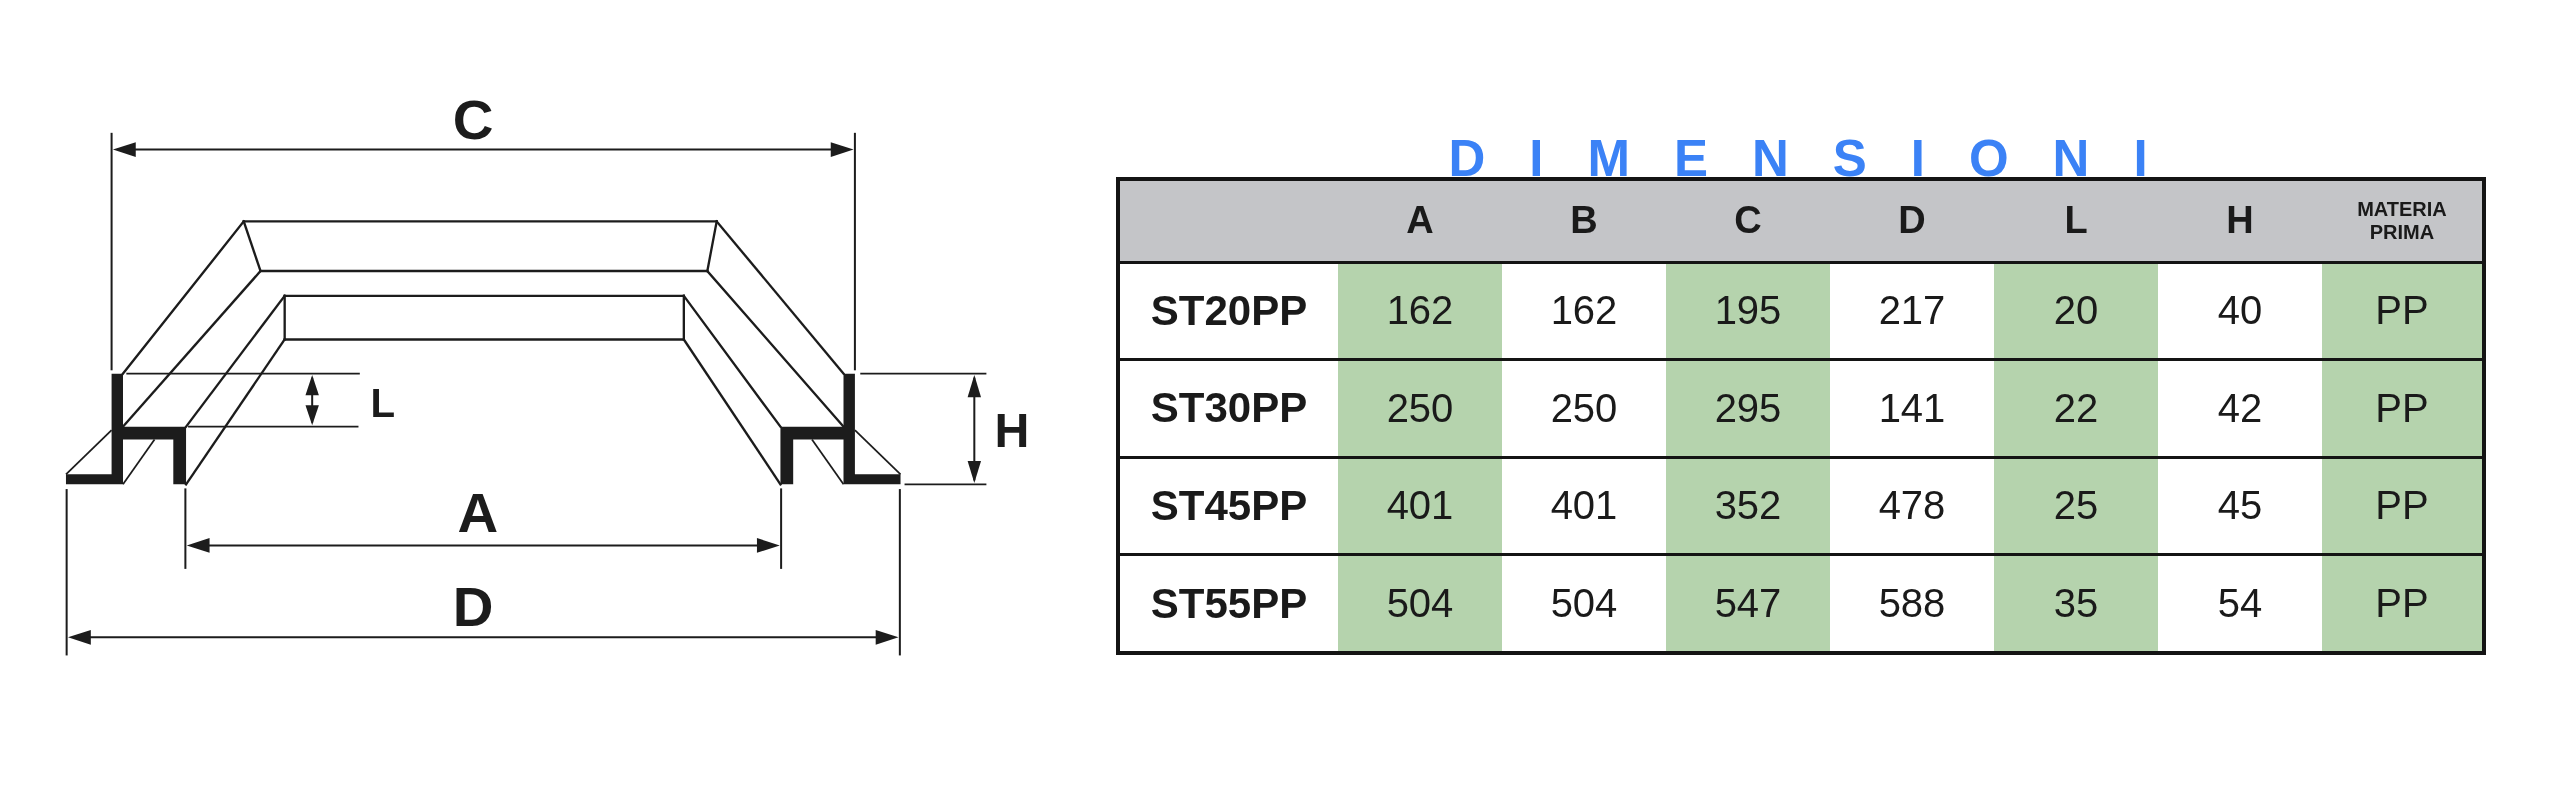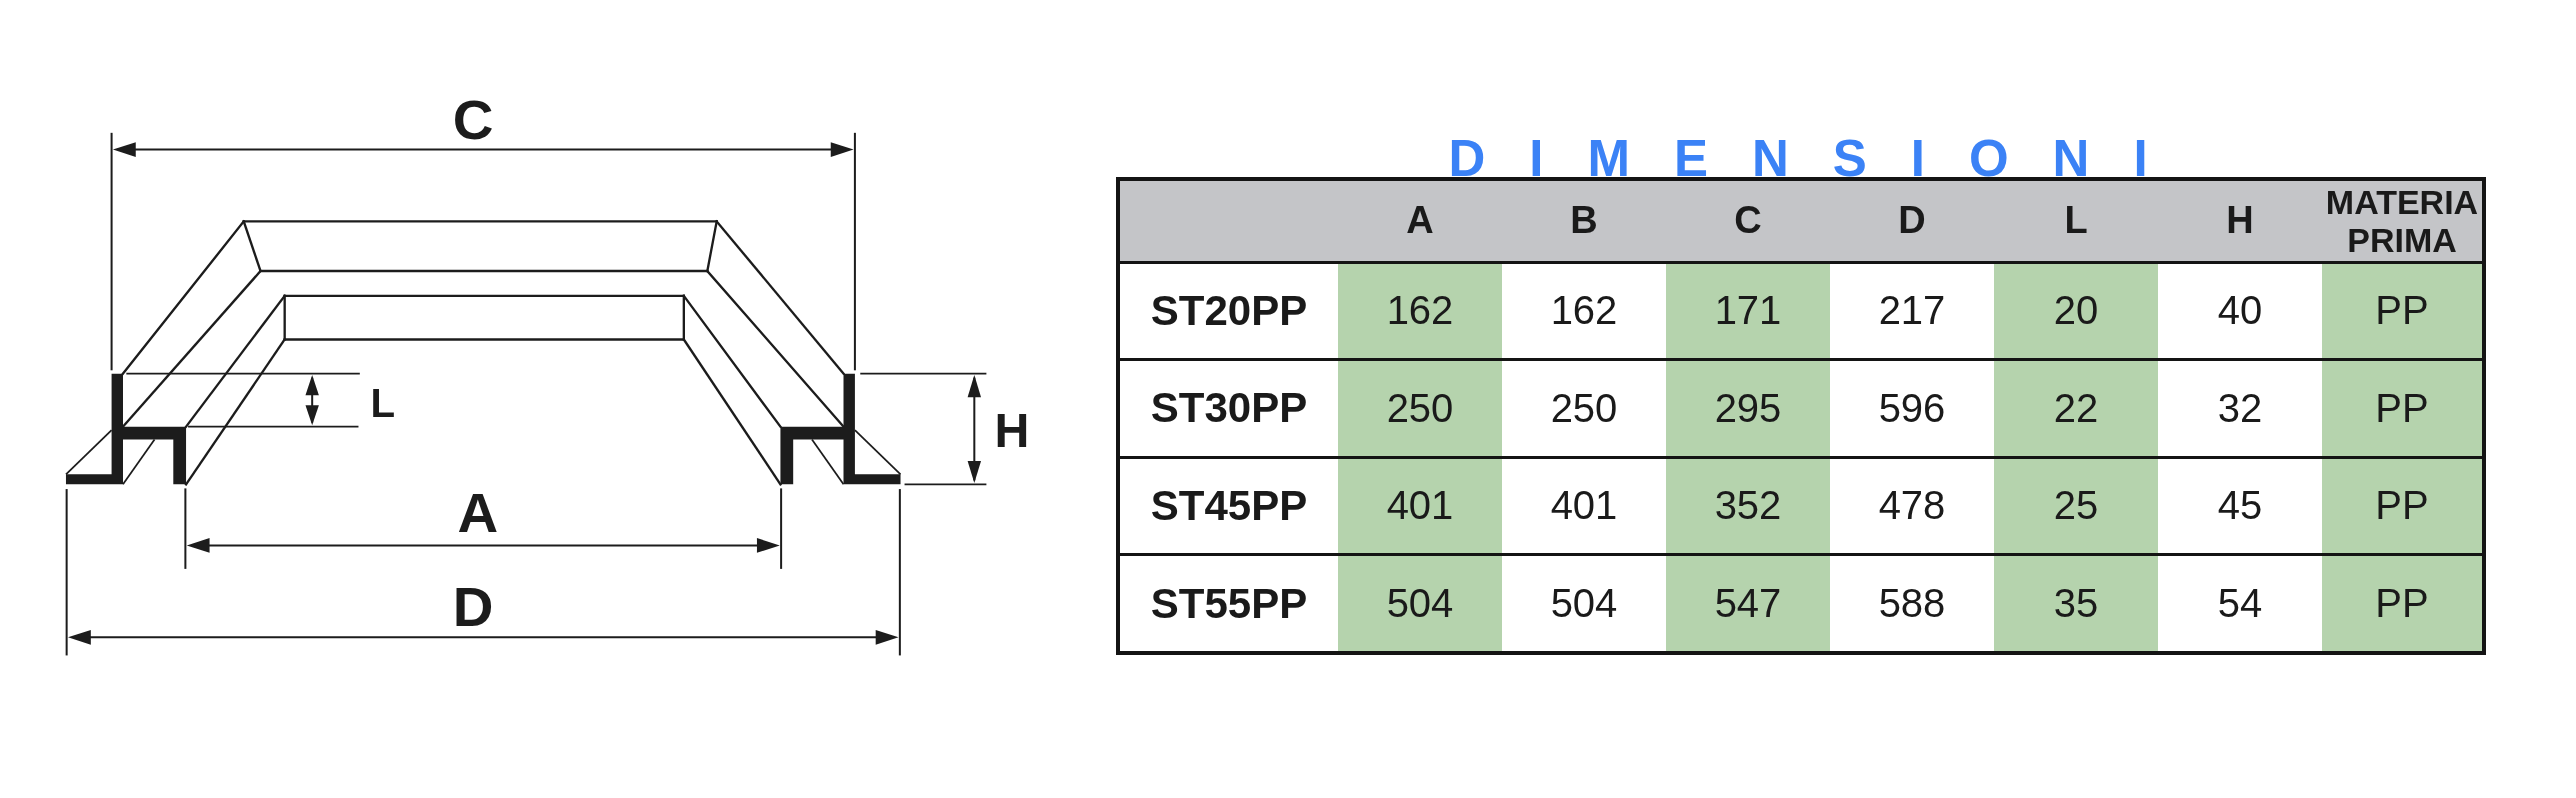--- a/index.html
+++ b/index.html
@@ -27,21 +27,21 @@
   table.dims {
     position:absolute; left:1116px; top:177px; width:1364px; height:478px;
     border-collapse:collapse; table-layout:fixed; background:#ffffff;
     border:4.7px solid #141414;
   }
   table.dims th, table.dims td {
     text-align:center; vertical-align:middle; padding:0; overflow:hidden;
   }
   table.dims thead tr { height:83px; }
   table.dims thead th { background:#c4c5c8; font-size:38px; font-weight:bold; }
-  table.dims thead th.mat { font-size:34px; line-height:1.12; }
+  table.dims thead th.mat { font-size:20px; line-height:1.12; }
   table.dims tbody tr td { border-top:3.4px solid #141414; }
   table.dims tbody td { font-size:40px; font-weight:normal;text-align:center; }
   table.dims tbody td.model { font-size:42px; font-weight:bold; }
   table.dims td.g { background:#b5d3ad; }
 </style>
 </head>
 <body>
 
 <div class="page">
 
@@ -160,34 +160,34 @@
           <div>MATERIA</div>
           <div>PRIMA</div>
         </th>
       </tr>
     </thead>
     <tbody>
       <tr>
         <td class="model">ST20PP</td>
         <td class="g">162</td>
         <td>162</td>
-        <td class="g">171</td>
+        <td class="g">195</td>
         <td>217</td>
         <td class="g">20</td>
         <td>40</td>
         <td class="g">PP</td>
       </tr>
       <tr>
         <td class="model">ST30PP</td>
         <td class="g">250</td>
         <td>250</td>
         <td class="g">295</td>
-        <td>596</td>
+        <td>141</td>
         <td class="g">22</td>
-        <td>32</td>
+        <td>42</td>
         <td class="g">PP</td>
       </tr>
       <tr>
         <td class="model">ST45PP</td>
         <td class="g">401</td>
         <td>401</td>
         <td class="g">352</td>
         <td>478</td>
         <td class="g">25</td>
         <td>45</td>

